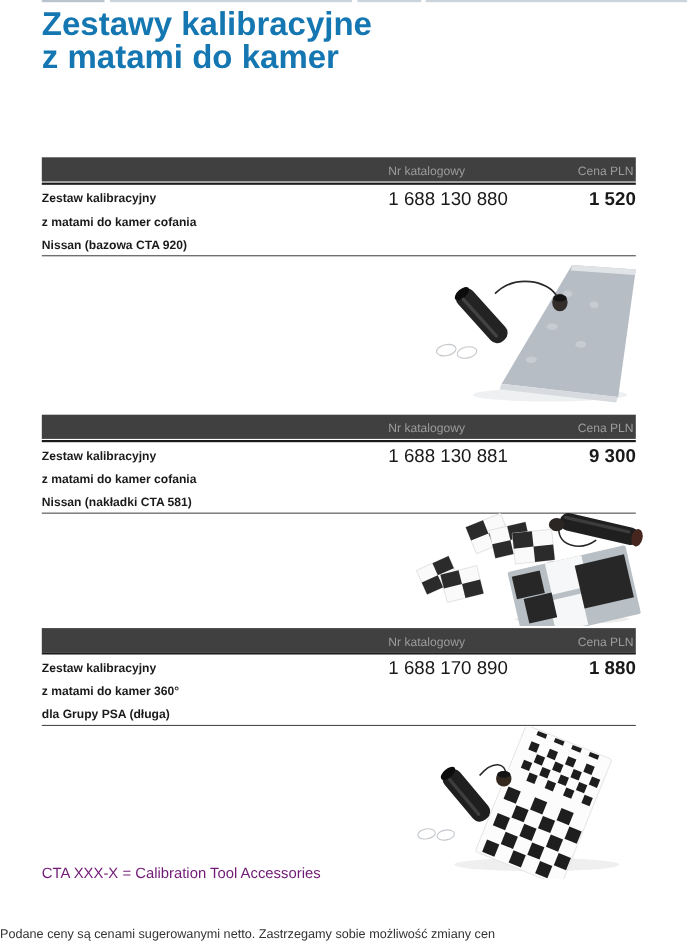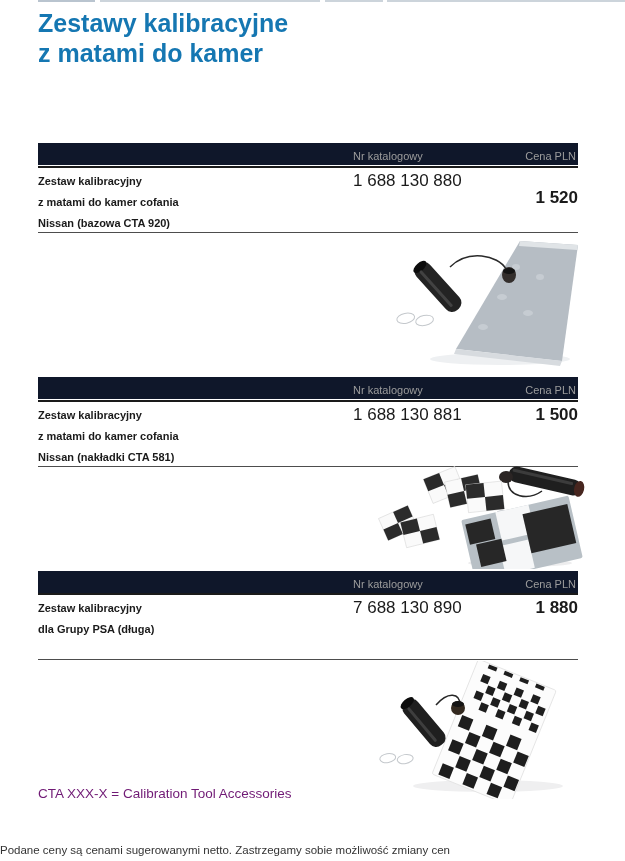--- a/index.html
+++ b/index.html
@@ -4,24 +4,24 @@
 <style>
   html,body{margin:0;padding:0;background:#fff;}
   .page{
     position:relative;width:625px;height:861px;background:#ffffff;
     font-family:"Liberation Sans", sans-serif;color:#1a1a1a;overflow:hidden;
   }
   .topfrag{position:absolute;top:0;height:2px;background:#ccd4db;}
   .topfrag.dark{background:#b9c4cf;}
   .title{
     position:absolute;left:38px;top:8px;width:520px;
-    font-size:25px;font-weight:bold;line-height:30px;color:#1577b2;letter-spacing:0;
+    font-size:30px;font-weight:bold;line-height:30px;color:#1577b2;letter-spacing:0;
   }
   .hdrbar{
-    position:absolute;left:38px;width:540px;height:22px;background:#0f172a;
+    position:absolute;left:38px;width:540px;height:22px;background:#404040;
   }
   .hdrbar .cat{
     position:absolute;left:315px;bottom:3px;font-size:11px;color:#9c9c9c;
   }
   .hdrbar .prc{
     position:absolute;right:2px;bottom:3px;font-size:11px;color:#9c9c9c;
   }
   .rule2{position:absolute;left:38px;width:540px;height:2px;background:#1a1a1a;}
   .rule1{position:absolute;left:38px;width:540px;height:1px;background:#4d4d4d;}
   .pname{
@@ -65,21 +65,21 @@
     <span class="cat">Nr katalogowy</span>
     <span class="prc">Cena PLN</span>
   </div>
   <div class="rule2" style="top:166px;"></div>
   <div class="pname" style="top:171px;">
     <div>Zestaw kalibracyjny</div>
     <div>z matami do kamer cofania</div>
     <div>Nissan (bazowa CTA 920)</div>
   </div>
   <div class="pcat" style="top:171px;">1 688 130 880</div>
-  <div class="pprice" style="top:188px;">1 520</div>
+  <div class="pprice" style="top:171px;">1 520</div>
   <div class="rule1" style="top:232px;"></div>
 
   <div class="pimg" style="left:350px;top:219px;width:242px;height:150px;">
     <svg viewBox="0 0 242 150">
       <ellipse cx="150" cy="140" rx="70" ry="6" fill="#eef0f2"></ellipse>
       <polygon points="170,22 228,26 212,142 106,130" fill="#b6bdc4"></polygon>
       <polygon points="170,22 228,26 227,31 169,27" fill="#e0e4e7"></polygon>
       <polygon points="106,130 212,142 210,147 104,135" fill="#d7dbdf"></polygon>
       <ellipse cx="152" cy="78" rx="5" ry="3" fill="#c6ccd2"></ellipse>
       <ellipse cx="178" cy="94" rx="5" ry="3" fill="#c6ccd2"></ellipse>
@@ -105,21 +105,21 @@
     <span class="cat">Nr katalogowy</span>
     <span class="prc">Cena PLN</span>
   </div>
   <div class="rule2" style="top:400px;"></div>
   <div class="pname" style="top:405px;">
     <div>Zestaw kalibracyjny</div>
     <div>z matami do kamer cofania</div>
     <div>Nissan (nakładki CTA 581)</div>
   </div>
   <div class="pcat" style="top:405px;">1 688 130 881</div>
-  <div class="pprice" style="top:405px;">1 500</div>
+  <div class="pprice" style="top:405px;">9 300</div>
   <div class="rule1" style="top:466px;"></div>
 
   <div class="pimg" style="left:340px;top:463px;width:252px;height:106px;">
     <svg viewBox="0 0 252 106">
       <ellipse cx="180" cy="100" rx="52" ry="4" fill="#ededee"></ellipse>
 
       <g transform="translate(205,18) rotate(13)">
         <rect x="-37" y="-8" width="74" height="16" rx="8" fill="#1f1f1f"></rect>
         <ellipse cx="35" cy="0" rx="5" ry="8" fill="#47261f"></ellipse>
         <rect x="-34" y="-5" width="62" height="3" rx="1.5" fill="#3c3c3c"></rect>
@@ -168,23 +168,24 @@
     </svg>
   </div>
 
   <div class="hdrbar" style="top:571px;">
     <span class="cat">Nr katalogowy</span>
     <span class="prc">Cena PLN</span>
   </div>
   <div class="rule2" style="top:593px;"></div>
   <div class="pname" style="top:598px;">
     <div>Zestaw kalibracyjny</div>
+    <div>z matami do kamer 360°</div>
     <div>dla Grupy PSA (długa)</div>
   </div>
-  <div class="pcat" style="top:598px;">7 688 130 890</div>
+  <div class="pcat" style="top:598px;">1 688 170 890</div>
   <div class="pprice" style="top:598px;">1 880</div>
   <div class="rule1" style="top:659px;"></div>
 
   <div class="pimg" style="left:338px;top:661px;width:254px;height:138px;">
     <svg viewBox="0 0 254 138">
       <ellipse cx="150" cy="125" rx="75" ry="6" fill="#efeff0"></ellipse>
 
       <g transform="translate(158,72) rotate(22)">
         <rect x="-44" y="-62" width="84" height="124" rx="2" fill="#fcfcfc" stroke="#e2e2e2" stroke-width="0.8"></rect>
 

